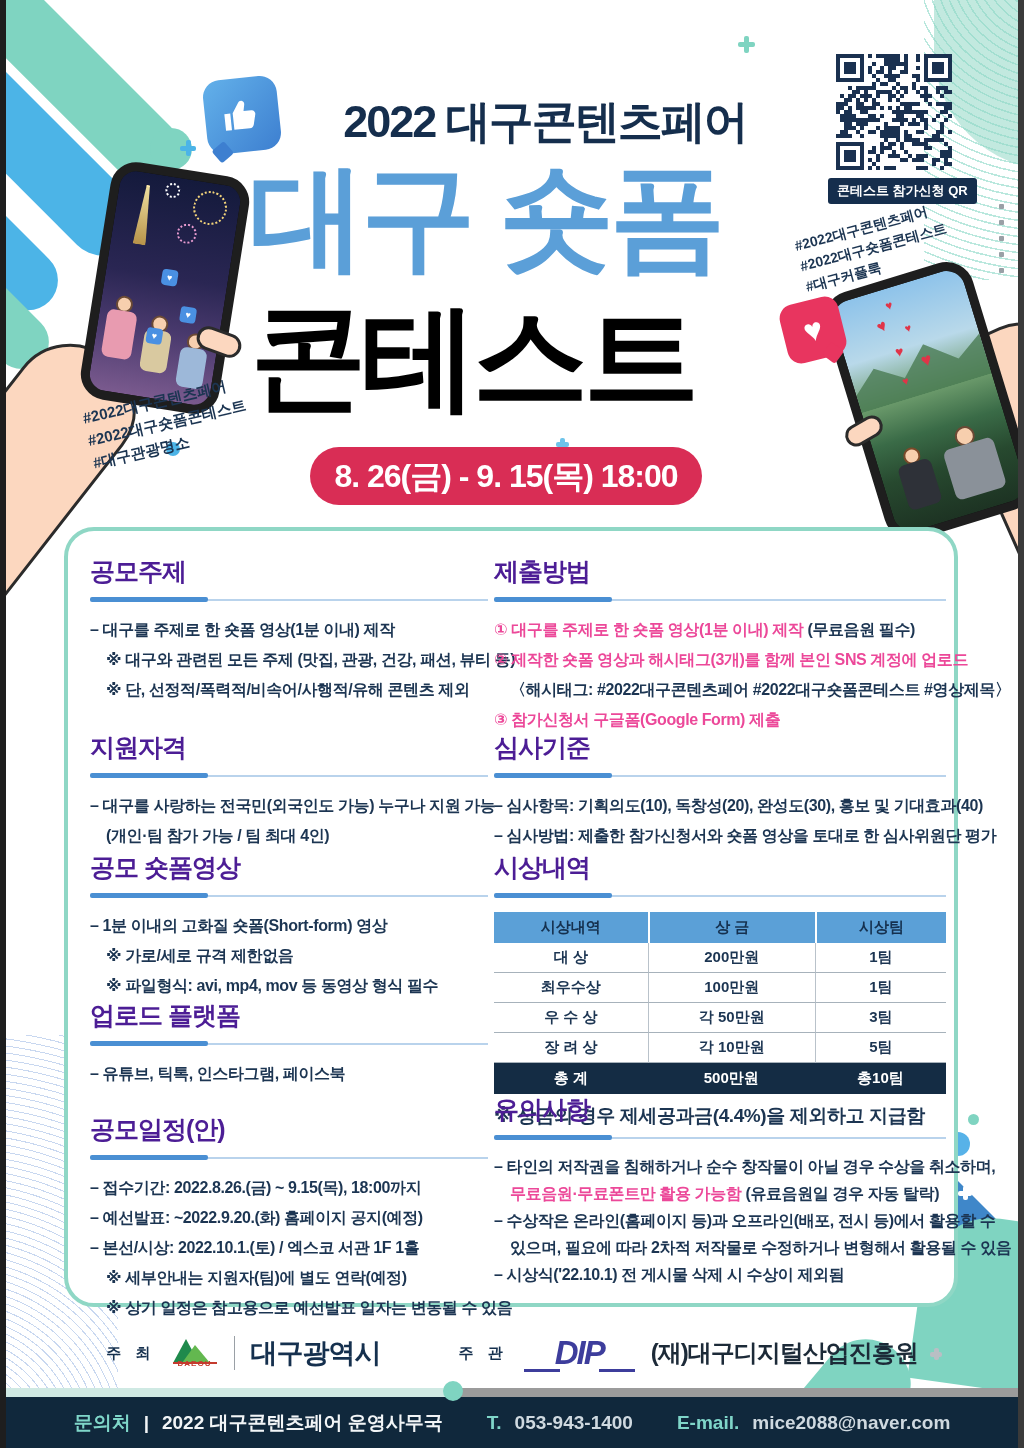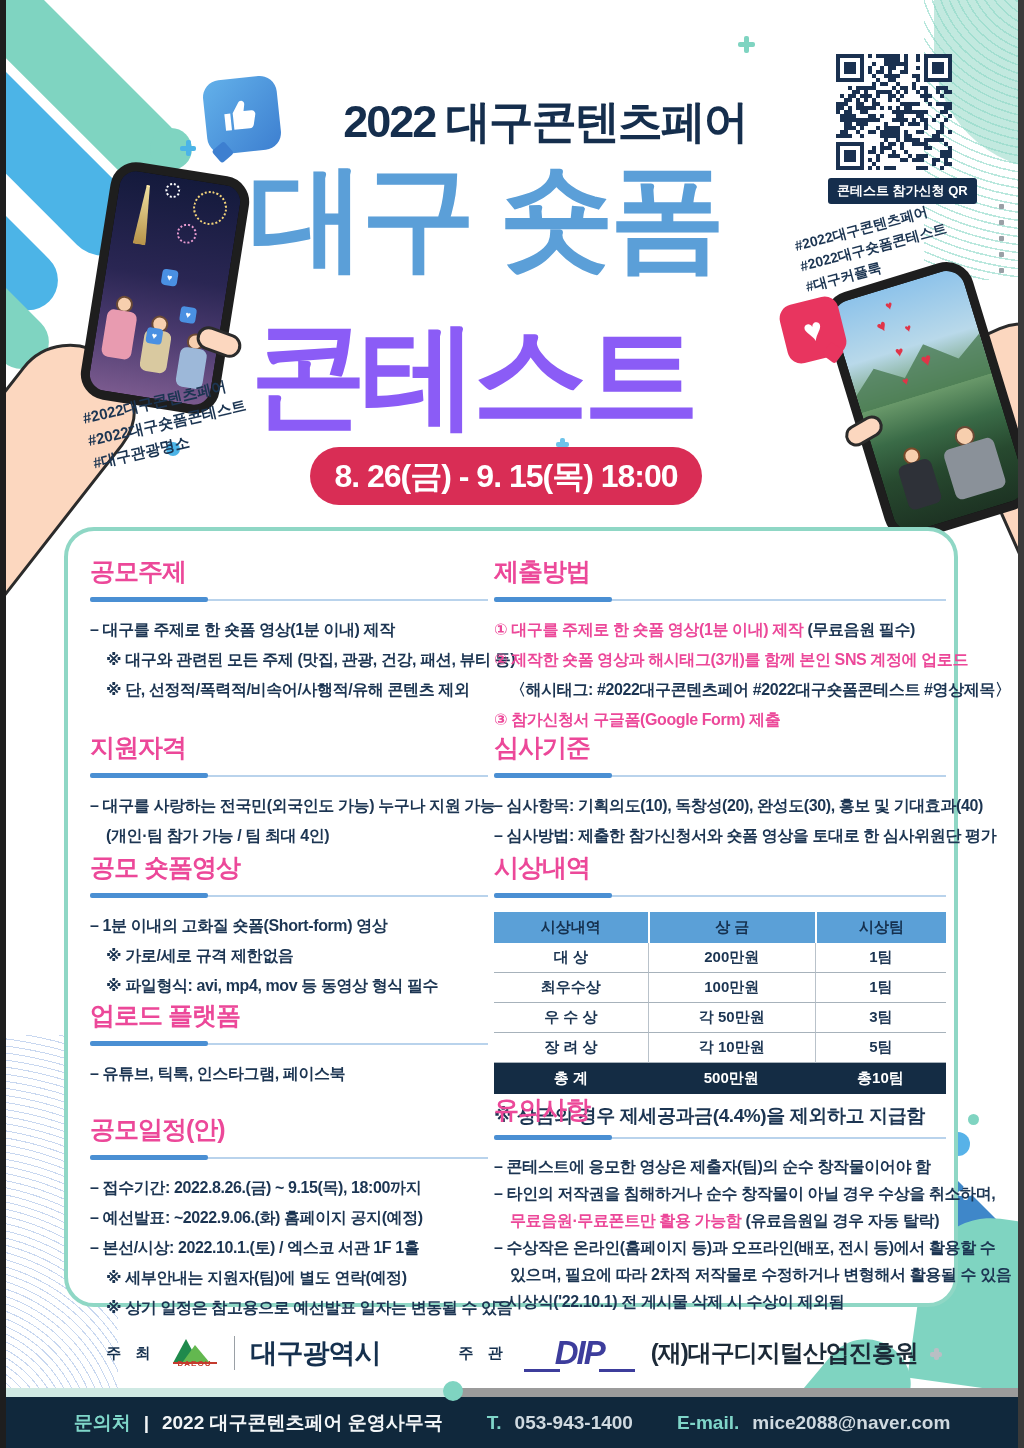--- a/index.html
+++ b/index.html
@@ -40,21 +40,21 @@
   .heart-badge::after{ right:8px; bottom:-5px; transform:rotate(50deg); border-radius:3px; background:#e8355f;}
   .heart-badge b{ position:relative; z-index:2; font-weight:400; }
   .thumb-badge svg{ position:relative; z-index:2; }
 
   
   .subtitle{ position:absolute; left:290px; top:92px; width:510px; text-align:center;
     font-size:45px; font-weight:900; color:#152e4d; letter-spacing:-2px; z-index:5; white-space:nowrap;}
   .title1{ position:absolute; left:0; top:148px; width:970px; text-align:center;
     font-size:116px; font-weight:900; color:#5b9fd8; letter-spacing:-5px; line-height:138px; z-index:5; white-space:nowrap;}
   .title2{ position:absolute; left:0; top:288px; width:945px; text-align:center;
-    font-size:116px; font-weight:900; color:#8b5cf6; letter-spacing:-5px; line-height:138px; z-index:5; white-space:nowrap;margin-top:18px;}
+    font-size:116px; font-weight:900; color:#000000; letter-spacing:-5px; line-height:138px; z-index:5; white-space:nowrap;}
   .date-pill{ position:absolute; left:310px; top:447px; width:392px; height:58px; border-radius:30px;
     background:#d92d55; color:#fff; font-size:32px; font-weight:900; text-align:center;
     line-height:58px; letter-spacing:-1px; z-index:5; white-space:nowrap;}
 
   .hashtags{ position:absolute; font-weight:800; color:#1c3552; z-index:5; }
   .hashtags span{ display:block; }
   .hashtags.left-tags{ left:86px; top:388px; font-size:15px; line-height:23px; transform:rotate(-13deg); }
   .hashtags.right-tags{ left:798px; top:216px; font-size:14px; line-height:21px; transform:rotate(-15deg); }
 
   
@@ -90,21 +90,21 @@
   
   .main-box{ position:absolute; left:64px; top:527px; width:894px; height:780px;
     background:#fff; border:4px solid #8fd7c5; border-radius:30px; z-index:10; }
   .col{ position:absolute; top:0; height:100%; }
   .col.left{ left:22px; width:398px; }
   .col.right{ left:426px; width:452px; }
   .section{ position:absolute; width:100%; }
   .sec-topic{ top:24px; } .sec-elig{ top:200px; } .sec-video{ top:320px; }
   .sec-plat{ top:468px; } .sec-sched{ top:582px; }
   .sec-submit{ top:24px; } .sec-crit{ top:200px; } .sec-award{ top:320px; } .sec-notice{ top:562px; }
-  .sec-title{ font-size:25px; font-weight:900; color:#ec4899; letter-spacing:-1px; }
+  .sec-title{ font-size:25px; font-weight:900; color:#4c1d95; letter-spacing:-1px; }
   .rule{ display:flex; align-items:center; margin-top:9px; }
   .rule .thick{ width:118px; height:5px; background:#4a8fd3; border-radius:2px; }
   .rule .thin{ flex:1; height:2px; background:#b9d3ec; }
   .lines{ margin-top:13px; }
   .line{ font-size:16px; font-weight:700; line-height:30px; letter-spacing:-0.4px;
     color:#1c3552; white-space:nowrap; }
   .line.note{ padding-left:16px; }
   .line.sub{ padding-left:16px; }
   .line .red, .line.red{ color:#ec4899; }
   .sec-notice .line{ line-height:27px; }
@@ -637,21 +637,21 @@
       </div>
 
       <div class="section sec-sched">
         <h3 class="sec-title">공모일정(안)</h3>
         <div class="rule">
             <span class="thick"></span>
             <span class="thin"></span>
           </div>
         <div class="lines">
           <p class="line">– 접수기간: 2022.8.26.(금) ~ 9.15(목), 18:00까지</p>
-          <p class="line">– 예선발표: ~2022.9.06.(화) 홈페이지 공지(예정)</p>
+          <p class="line">– 예선발표: ~2022.9.20.(화) 홈페이지 공지(예정)</p>
           <p class="line">– 본선/시상: 2022.10.1.(토) / 엑스코 서관 1F 1홀</p>
           <p class="line note">※ 세부안내는 지원자(팀)에 별도 연락(예정)</p>
           <p class="line note">※ 상기 일정은 참고용으로 예선발표 일자는 변동될 수 있음</p>
         </div>
       </div>
     </div>
 
     <div class="col right">
       <div class="section sec-submit">
         <h3 class="sec-title">제출방법</h3>
@@ -724,21 +724,20 @@
         <p class="award-note">※ 상금의 경우 제세공과금(4.4%)을 제외하고 지급함</p>
       </div>
 
       <div class="section sec-notice">
         <h3 class="sec-title">유의사항</h3>
         <div class="rule">
             <span class="thick"></span>
             <span class="thin"></span>
           </div>
         <div class="lines">
-          <p class="line">– 콘테스트에 응모한 영상은 제출자(팀)의 순수 창작물이어야 함</p>
           <p class="line">– 타인의 저작권을 침해하거나 순수 창작물이 아닐 경우 수상을 취소하며,</p>
           <p class="line sub"><span class="red">무료음원·무료폰트만 활용 가능함</span><span> (유료음원일 경우 자동 탈락)</span></p>
           <p class="line">– 수상작은 온라인(홈페이지 등)과 오프라인(배포, 전시 등)에서 활용할 수</p>
           <p class="line sub">있으며, 필요에 따라 2차적 저작물로 수정하거나 변형해서 활용될 수 있음</p>
           <p class="line">– 시상식('22.10.1) 전 게시물 삭제 시 수상이 제외됨</p>
         </div>
       </div>
     </div>
   </div>
 

